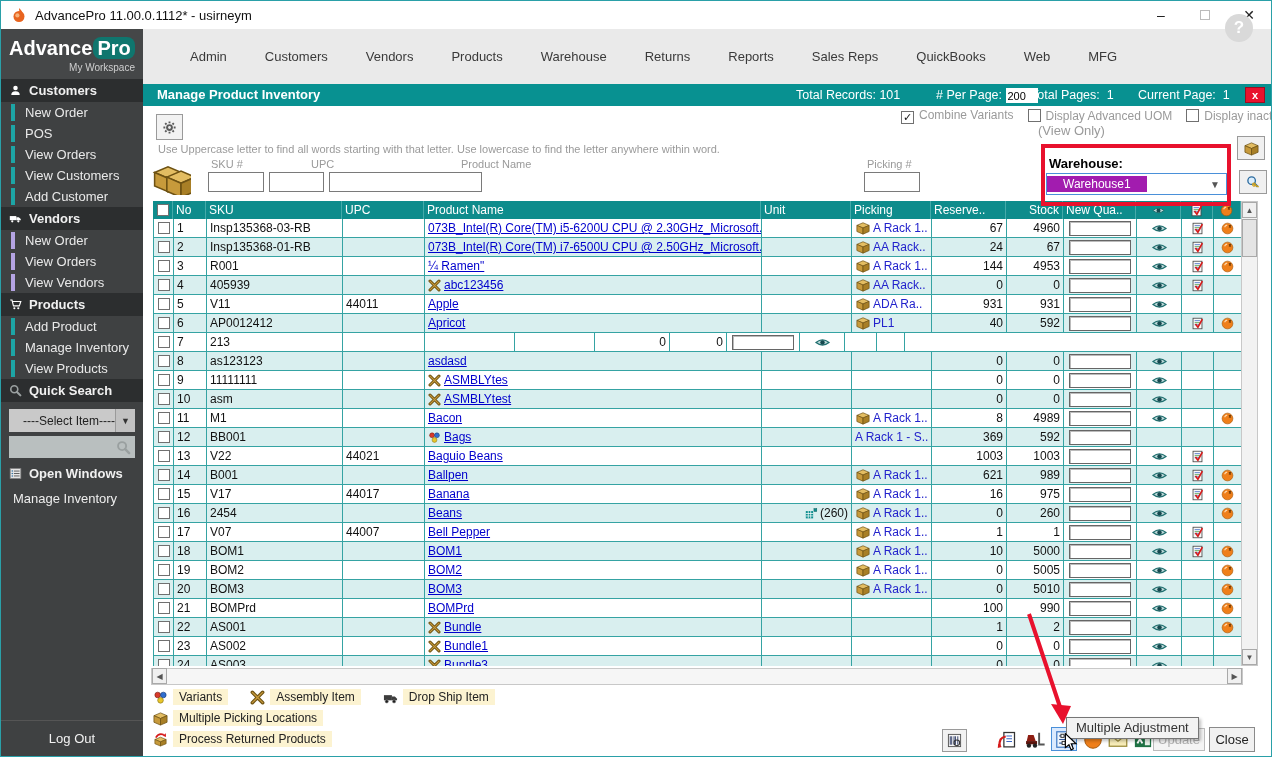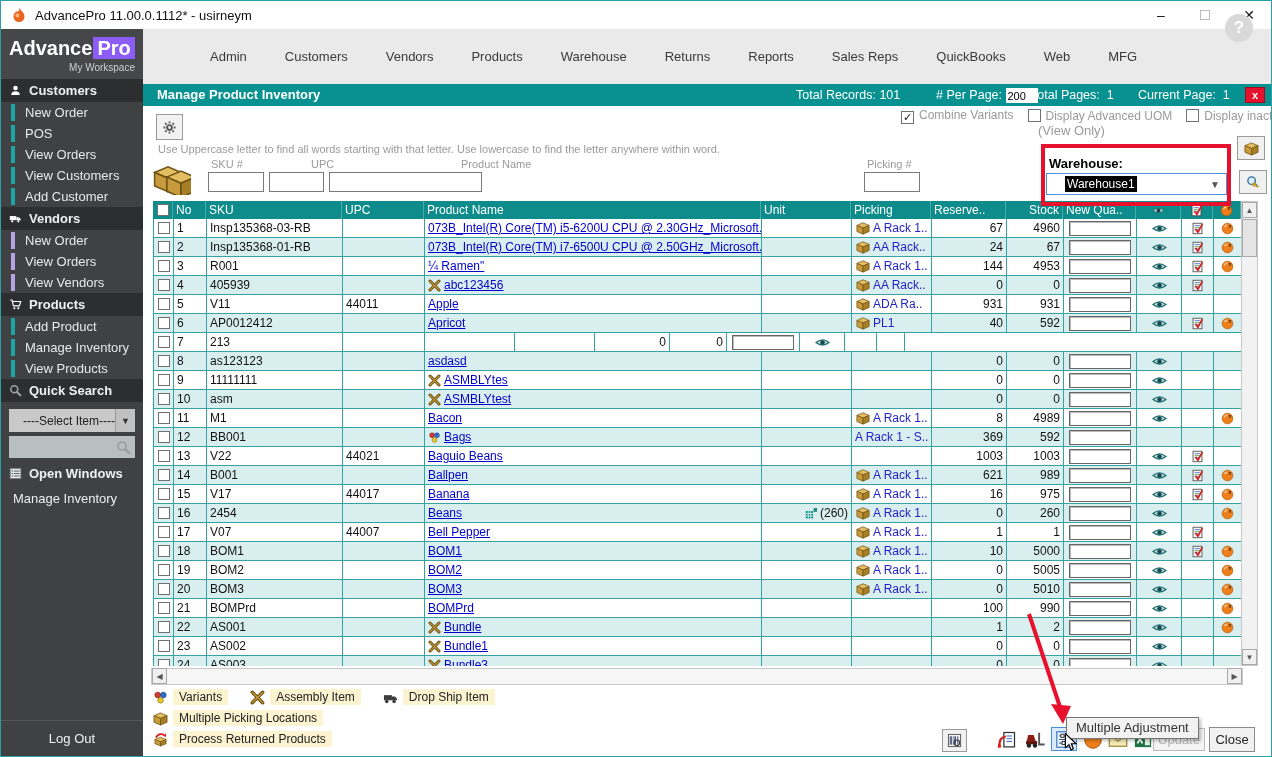--- a/index.html
+++ b/index.html
@@ -14,34 +14,34 @@
   .titlebar .appico { width:16px; height:16px; margin:0 8px 0 10px; }
   .titlebar .ttl { font-size:13px; color:#111; }
   .winctl { position:absolute; top:0; height:28px; width:44px; display:flex; align-items:center; justify-content:center; font-size:14px; color:#222; }
   .wc-min { right:88px; } .wc-max { right:44px; } .wc-close { right:0; }
   .wc-max span { display:inline-block; width:10px; height:10px; border:1px solid #bbb; }
 
   
   .sidebar { position:absolute; left:0; top:28px; width:142px; height:729px; background:#3f4142; color:#f0f0f0; display:flex; flex-direction:column; }
   .logo { background:#454748; padding:8px 8px 6px 8px; }
   .logo .row1 { font-size:20px; font-weight:bold; color:#fff; letter-spacing:0; }
-  .logo .pro { background:#8b5cf6; color:#fff; border-radius:0; padding:0 4px; margin-left:1px; }
+  .logo .pro { background:#0f766e; color:#fff; border-radius:8px; padding:0 4px; margin-left:1px; }
   .logo .sub { font-size:10px; color:#cfcfcf; text-align:right; margin-top:2px; }
   .side-sec-h { background:#2c2e2f; padding:4px 8px; font-weight:bold; font-size:13px; display:flex; align-items:center; gap:7px; }
   .side-item { position:relative; padding:3px 8px 3px 24px; font-size:13px; color:#e9e9e9; cursor:default; }
   .side-item .accent { position:absolute; left:10px; top:2px; bottom:2px; width:4px; }
   .qs-select { margin:7px 8px 4px 8px; height:23px; background:#c9c9c9; color:#222; font-size:12px; display:flex; align-items:center; }
   .qs-select .val { flex:1; padding-left:14px; }
   .qs-select .dd { width:20px; height:100%; border-left:1px solid #9a9a9a; display:flex; align-items:center; justify-content:center; color:#333; font-size:9px; background:#c1c1c1; }
   .qs-input { margin:0 8px; height:22px; background:#b9bfbf; display:flex; align-items:center; justify-content:flex-end; padding-right:4px; }
   .ow-item { padding:6px 8px 2px 12px; font-size:13px; color:#eee; }
   .logout { margin-top:auto; border-top:1px solid #555; padding:10px 0 12px 0; text-align:center; font-size:13px; color:#f2f2f2; }
 
   
-  .menubar { position:absolute; left:142px; top:28px; width:1130px; height:55px; background:#eaeaea; display:flex; align-items:center;padding-left:20px; }
+  .menubar { position:absolute; left:142px; top:28px; width:1130px; height:55px; background:#eaeaea; display:flex; align-items:center; }
   .menu-item { font-size:13px; color:#3a3a3a; padding:0 19px; cursor:default; }
   .menu-item:first-child { margin-left:28px; }
   .helpcircle { position:absolute; right:18px; top:13px; width:28px; height:28px; border-radius:50%; background:#d9d9d9; color:#fff; font-weight:bold; font-size:17px; display:flex; align-items:center; justify-content:center; }
 
   
   .pagehdr { position:absolute; left:142px; top:83px; width:1130px; height:22px; background:#089191; color:#fff; }
   .pagehdr .pt { position:absolute; left:14px; top:3px; font-size:13px; font-weight:bold; }
   .ph-item { position:absolute; top:4px; font-size:12.5px; white-space:nowrap; }
   .ph-rec { left:653px; } .ph-pp { left:793px; } .ph-tp { left:888px; } .ph-cp { left:995px; }
   .pp-input { width:32px; height:15px; border:none; background:#fff; color:#000; font-size:11px; padding:0 2px; vertical-align:middle; }
@@ -53,21 +53,21 @@
   .viewonly { position:absolute; left:1037px; top:122px; font-size:13px; color:#9a9a9a; }
 
   
   .gearbtn { position:absolute; left:155px; top:113px; width:27px; height:26px; background:#f2f2f2; border:1px solid #9a9a9a; display:flex; align-items:center; justify-content:center; }
   .hint { position:absolute; left:157px; top:142px; font-size:11px; color:#9a9a9a; }
   .pkgbig { position:absolute; left:150px; top:158px; width:40px; height:36px; }
   .f-label { position:absolute; top:157px; font-size:11px; color:#9a9a9a; }
   .f-input { position:absolute; top:171px; height:20px; border:1px solid #7a7a7a; background:#fff; font-size:12px; padding:0 3px; }
   .wh-label { position:absolute; left:1048px; top:155px; font-size:13px; font-weight:bold; color:#000; }
   .wh-select { position:absolute; left:1045px; top:172px; width:181px; height:22px; border:1px solid #4a90d9; background:#fff; display:flex; align-items:center; font-size:12px; }
-  .wh-select .sel { background:#000000; color:#fff; padding:1px 2px; margin-left:18px; }
+  .wh-select .sel { background:#a21caf; color:#fff; padding:1px 16px; margin-left:0; }
   .wh-select .chev { margin-left:auto; margin-right:6px; color:#555; font-size:10px; }
   .sqbtn { position:absolute; width:28px; height:24px; background:#f0f0f0; border:1px solid #9a9a9a; display:flex; align-items:center; justify-content:center; }
 
   
   .ann-rect { position:absolute; left:1040px; top:143px; width:190px; height:62px; border:4px solid #e8112d; z-index:50; pointer-events:none; }
   .ann-arrow { position:absolute; left:1012px; top:603px; z-index:60; pointer-events:none; }
   .tooltip { position:absolute; left:1065px; top:716px; height:22px; background:#f2f2f2; border:1px solid #767676; box-shadow:2px 2px 3px rgba(0,0,0,.25); font-size:13px; color:#333; padding:2px 9px; z-index:55; white-space:nowrap; }
   .cursor { position:absolute; left:1063px; top:732px; z-index:70; }
 
   

